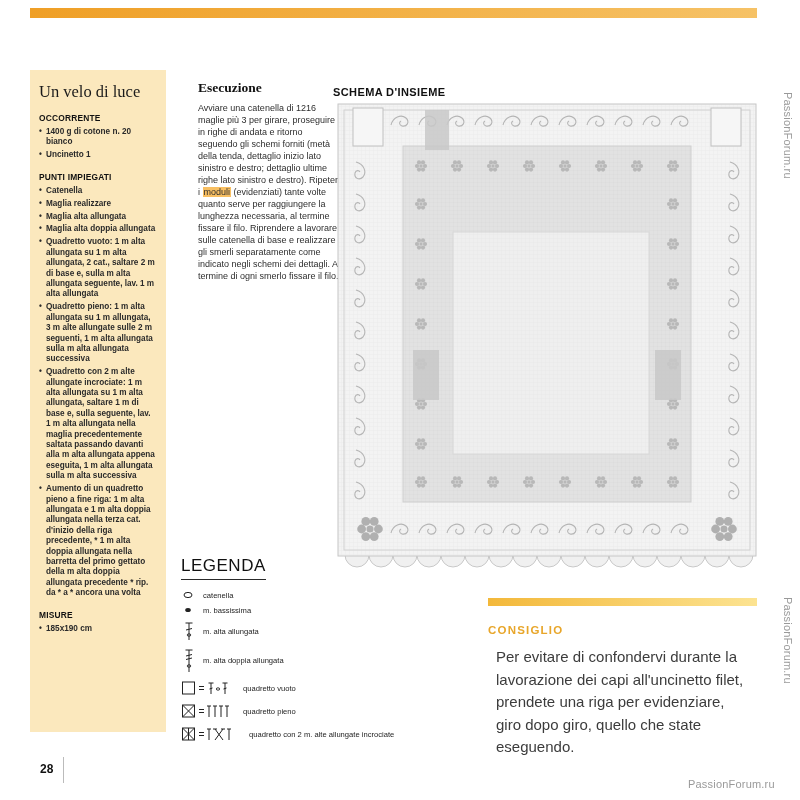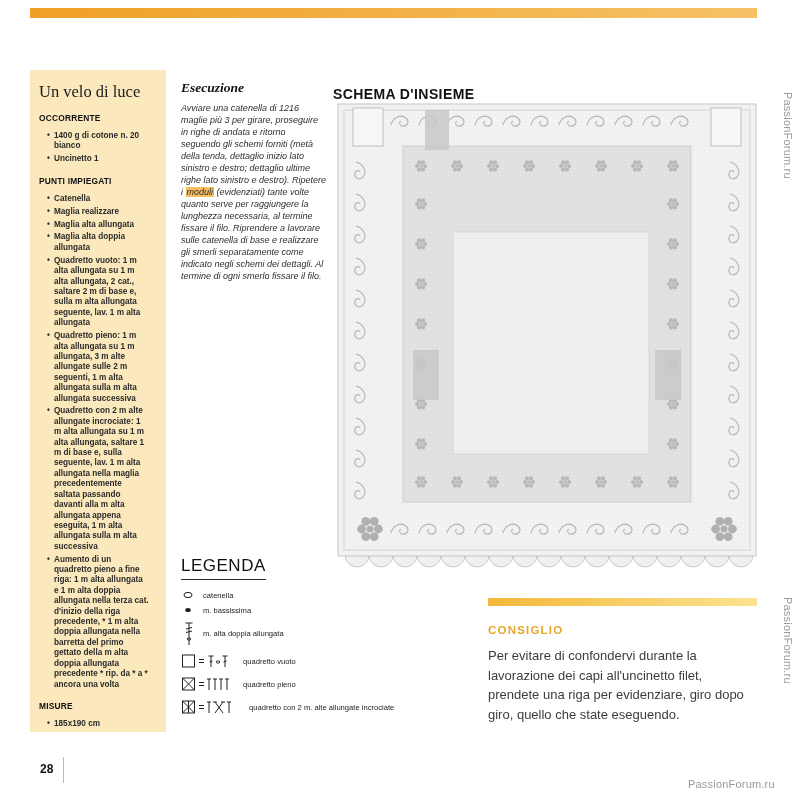--- a/index.html
+++ b/index.html
@@ -8,51 +8,51 @@
 
   .top-bar{position:absolute;left:30px;top:8px;width:727px;height:10px;
            background:linear-gradient(90deg,var(--accent-orange),#f6c266);}
 
   
   .sidebar{position:absolute;left:30px;top:70px;width:136px;height:662px;
            background:var(--sidebar-bg);padding:12px 9px;box-sizing:border-box;}
   .sidebar h1{font-family:"Liberation Serif",serif;font-size:16.5px;font-weight:normal;
               margin:0 0 10px;color:#1a1a1a;}
   .sidebar h2{font-size:8.4px;font-weight:bold;letter-spacing:.2px;margin:11px 0 4px;color:#111;}
-  .sidebar ul{list-style:none;margin:8px;padding:0;}
+  .sidebar ul{list-style:none;margin:0;padding:0;}
   .sidebar li{position:relative;font-size:8.2px;font-weight:bold;line-height:1.27;
               padding-left:7px;margin-bottom:2.5px;color:#2a2a2a;}
   .sidebar li::before{content:"•";position:absolute;left:0;top:0;}
 
   
-  .exec{position:absolute;left:181px;top:80px;width:146px;font-style:italic;}
+  .exec{position:absolute;left:198px;top:80px;width:146px;}
   .exec h2{font-family:"Liberation Serif",serif;font-size:13.5px;font-weight:bold;margin:0 0 7px;color:#111;}
   .exec p{font-size:9px;line-height:1.33;margin:0;color:#2e2e2e;}
   .hl{background:var(--highlight);padding:0 1px;}
 
   
-  .schema-label{position:absolute;left:333px;top:86px;font-size:14px;font-weight:bold;
+  .schema-label{position:absolute;left:333px;top:86px;font-size:11px;font-weight:bold;
                 letter-spacing:.4px;color:#111;}
   .schema{position:absolute;left:337px;top:98px;width:420px;height:474px;}
 
   
   .legend{position:absolute;left:181px;top:556px;width:300px;}
   .legend h3{display:inline-block;font-size:17px;font-weight:normal;letter-spacing:.5px;
              margin:0 0 10px;padding-bottom:3px;border-bottom:1.5px solid #2a2a2a;color:#111;}
   .legend-row{display:flex;align-items:center;gap:6px;margin-bottom:5px;}
   .legend-row .sym{display:flex;align-items:center;flex:none;}
   .legend-row .sym svg{display:block;}
   .legend-label{font-size:7.6px;color:#1c1c1c;}
 
   
   .advice{position:absolute;left:488px;top:598px;width:269px;}
   .advice-bar{height:8px;background:linear-gradient(90deg,#f3b83a,#fce391);}
   .advice h3{margin:18px 0 10px;color:var(--advice-heading);font-size:11.5px;
              letter-spacing:1.2px;font-weight:bold;}
-  .advice p{margin:0;font-size:13px;line-height:1.5;color:#3c3c3c;}
+  .advice p{margin:8px;font-size:15px;line-height:1.5;color:#3c3c3c;}
 
   
   .pageno{position:absolute;left:40px;top:762px;font-size:12px;font-weight:bold;color:#111;}
   .pageno-rule{position:absolute;left:63px;top:757px;width:1px;height:26px;background:#bbb;}
 
   
   .wm{position:absolute;font-size:11px;color:var(--watermark-gray);opacity:.9;letter-spacing:.2px;}
   .wm-v{writing-mode:vertical-rl;}
   .wm1{left:782px;top:92px;}
   .wm2{left:782px;top:597px;}
@@ -240,20 +240,29 @@
 
     <div class="legend-row">
       <span class="sym">
         <svg width="16" height="10">
             <ellipse cx="7" cy="5" rx="2.8" ry="2.1" fill="#222"></ellipse>
           </svg>
       </span>
       <span class="legend-label">m. bassissima</span>
     </div>
 
+    <div class="legend-row">
+      <span class="sym">
+        <svg width="16" height="22">
+            <path d="M8 3V20 M4.5 3H11.5 M5 10L11 8.5" stroke="#222" stroke-width="1" fill="none"></path>
+            <ellipse cx="8" cy="15" rx="1.8" ry="1.2" fill="none" stroke="#222" stroke-width="0.9"></ellipse>
+          </svg>
+      </span>
+      <span class="legend-label">m. alta allungata</span>
+    </div>
 
     <div class="legend-row">
       <span class="sym">
         <svg width="16" height="27">
             <path d="M8 3V25 M4.5 3H11.5 M5 9L11 7.5 M5 12.5L11 11" stroke="#222" stroke-width="1" fill="none"></path>
             <ellipse cx="8" cy="19" rx="1.8" ry="1.2" fill="none" stroke="#222" stroke-width="0.9"></ellipse>
           </svg>
       </span>
       <span class="legend-label">m. alta doppia allungata</span>
     </div>

